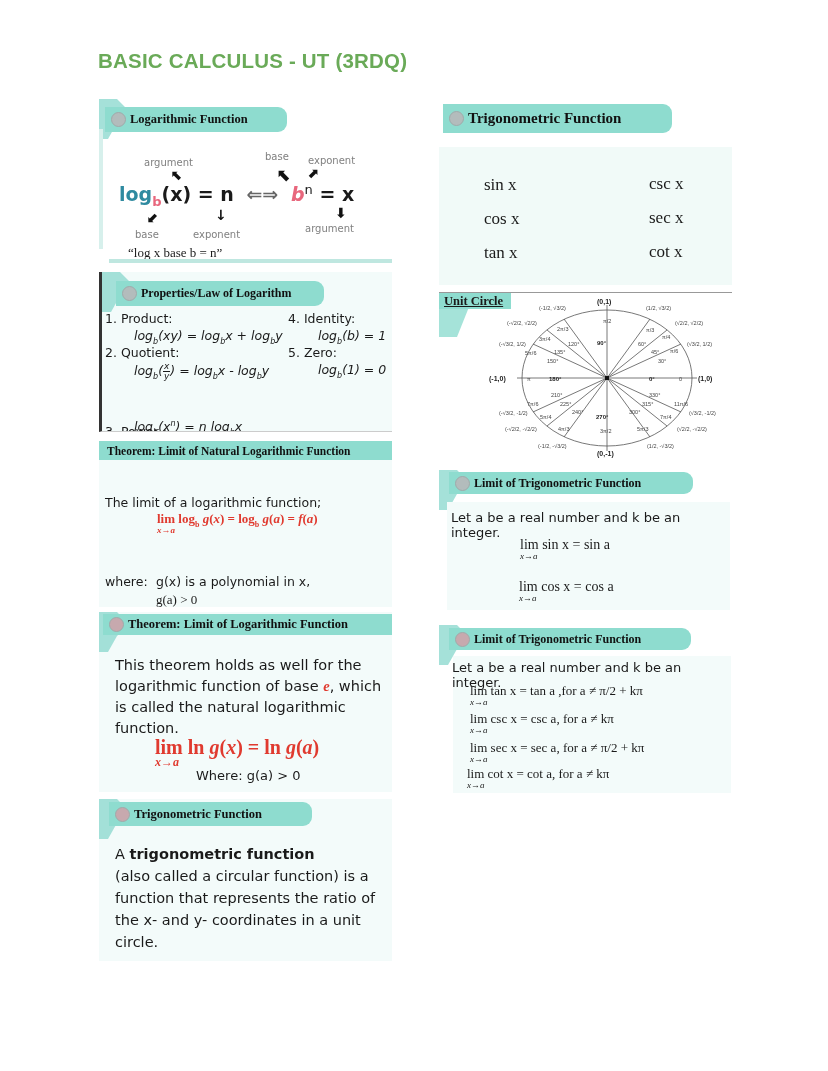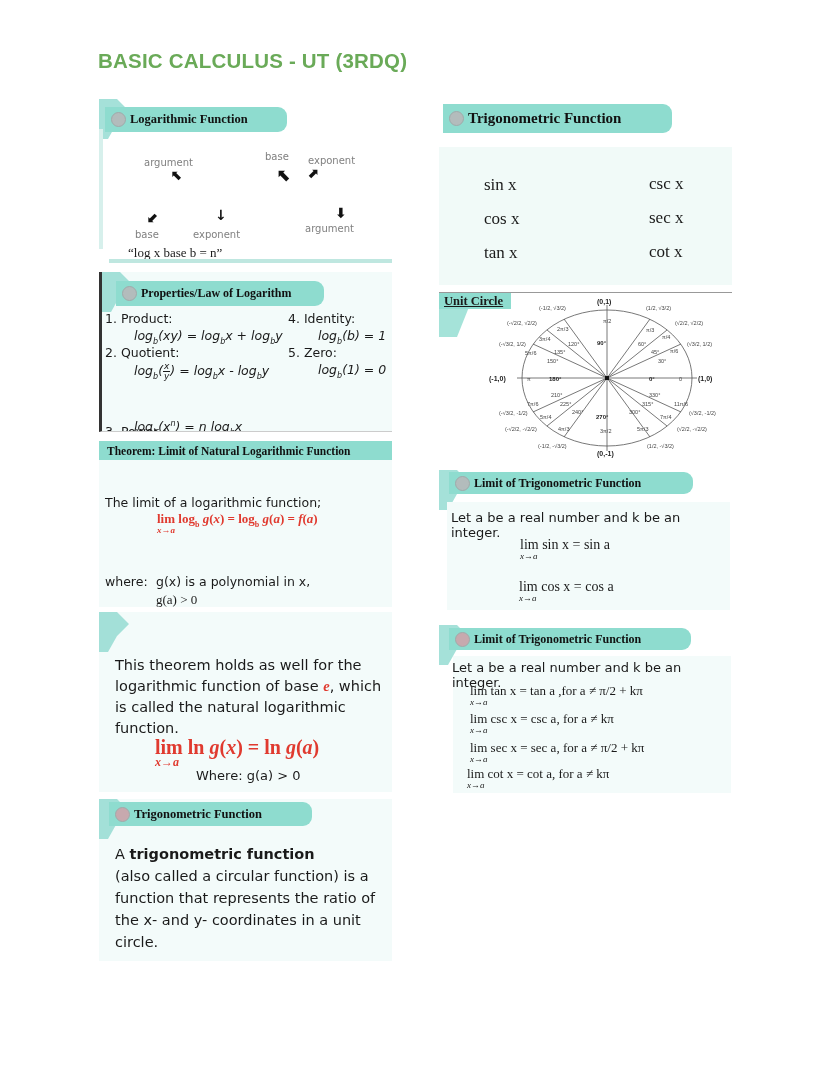--- a/index.html
+++ b/index.html
@@ -63,20 +63,27 @@
   <div class="banner" style="left:6px;top:8px;width:182px;">
     <span class="dot"></span>
     <span>Logarithmic Function</span>
   </div>
   <span class="lbl" style="left:45px;top:58px;">argument</span>
   <span class="arrow" style="left:72px;top:68px;">⬉</span>
   <span class="lbl" style="left:166px;top:52px;">base</span>
   <span class="lbl" style="left:209px;top:56px;">exponent</span>
   <span class="arrow" style="left:178px;top:66px;font-size:17px;">⬉</span>
   <span class="arrow" style="left:208px;top:66px;">⬈</span>
+  <div class="logeq">
+    <span class="teal">log</span><sub class="pink" style="font-size:13px;">b</sub><span>(x)</span>
+    <span>= n</span>
+    <span style="color:#666;margin:0 6px;">⇐⇒</span>
+    <span class="pink ital">b</span><sup style="font-size:13px;font-weight:normal;">n</sup>
+    <span>= x</span>
+  </div>
   <span class="arrow" style="left:48px;top:110px;">⬋</span>
   <span class="arrow" style="left:116px;top:108px;">↓</span>
   <span class="arrow" style="left:236px;top:106px;">⬇</span>
   <span class="lbl" style="left:36px;top:130px;">base</span>
   <span class="lbl" style="left:94px;top:130px;">exponent</span>
   <span class="lbl" style="left:206px;top:124px;">argument</span>
   <span class="serif" style="position:absolute;left:29px;top:146px;font-size:13px;">“log x base b = n”</span>
   <div style="position:absolute;left:10px;top:160px;width:283px;height:4px;background:#bfe7e0;"></div>
 </div>
 
@@ -108,20 +115,24 @@
     log<sub style="font-size:8px;">b</sub> <i>g</i>(<i>x</i>) = log<sub style="font-size:8px;">b</sub> <i>g</i>(<i>a</i>) = <i>f</i>(<i>a</i>)
   </div>
   <span class="txt" style="left:6px;top:109px;">where:</span>
   <span class="txt" style="left:57px;top:109px;">g(x) is a polynomial in x,</span>
   <span class="txt serif" style="left:57px;top:127px;font-size:13px;">g(a) &gt; 0</span>
   <span class="txt" style="left:57px;top:146px;font-size:11.5px;">b should be (0 &lt; b &lt; 1, b &gt; 0, b ≠ 1)</span>
 </div>
 
 <div class="card" id="c-lnlim">
   <div class="hexdeco"></div>
+  <div class="banner plain" style="left:4px;top:2px;width:289px;height:21px;">
+    <span class="dot" style="background:#c7a9ae;"></span>
+    <span style="font-size:12.5px;">Theorem: Limit of Logarithmic Function</span>
+  </div>
   <div style="position:absolute;left:16px;top:43px;font-size:14.5px;line-height:21px;">
     <div>This theorem holds as well for the</div>
     <div><span>logarithmic function of base</span> <b class="red serif ital">e</b><span>, which</span></div>
     <div>is called the natural logarithmic</div>
     <div>function.</div>
   </div>
   <div class="limrow red" style="left:56px;top:124px;font-size:20px;font-weight:bold;">
     <span class="lim">lim<span class="under" style="top:19px;font-size:12px;font-weight:bold;">x→a</span></span>
     ln <i>g</i>(<i>x</i>) = ln <i>g</i>(<i>a</i>)
   </div>

